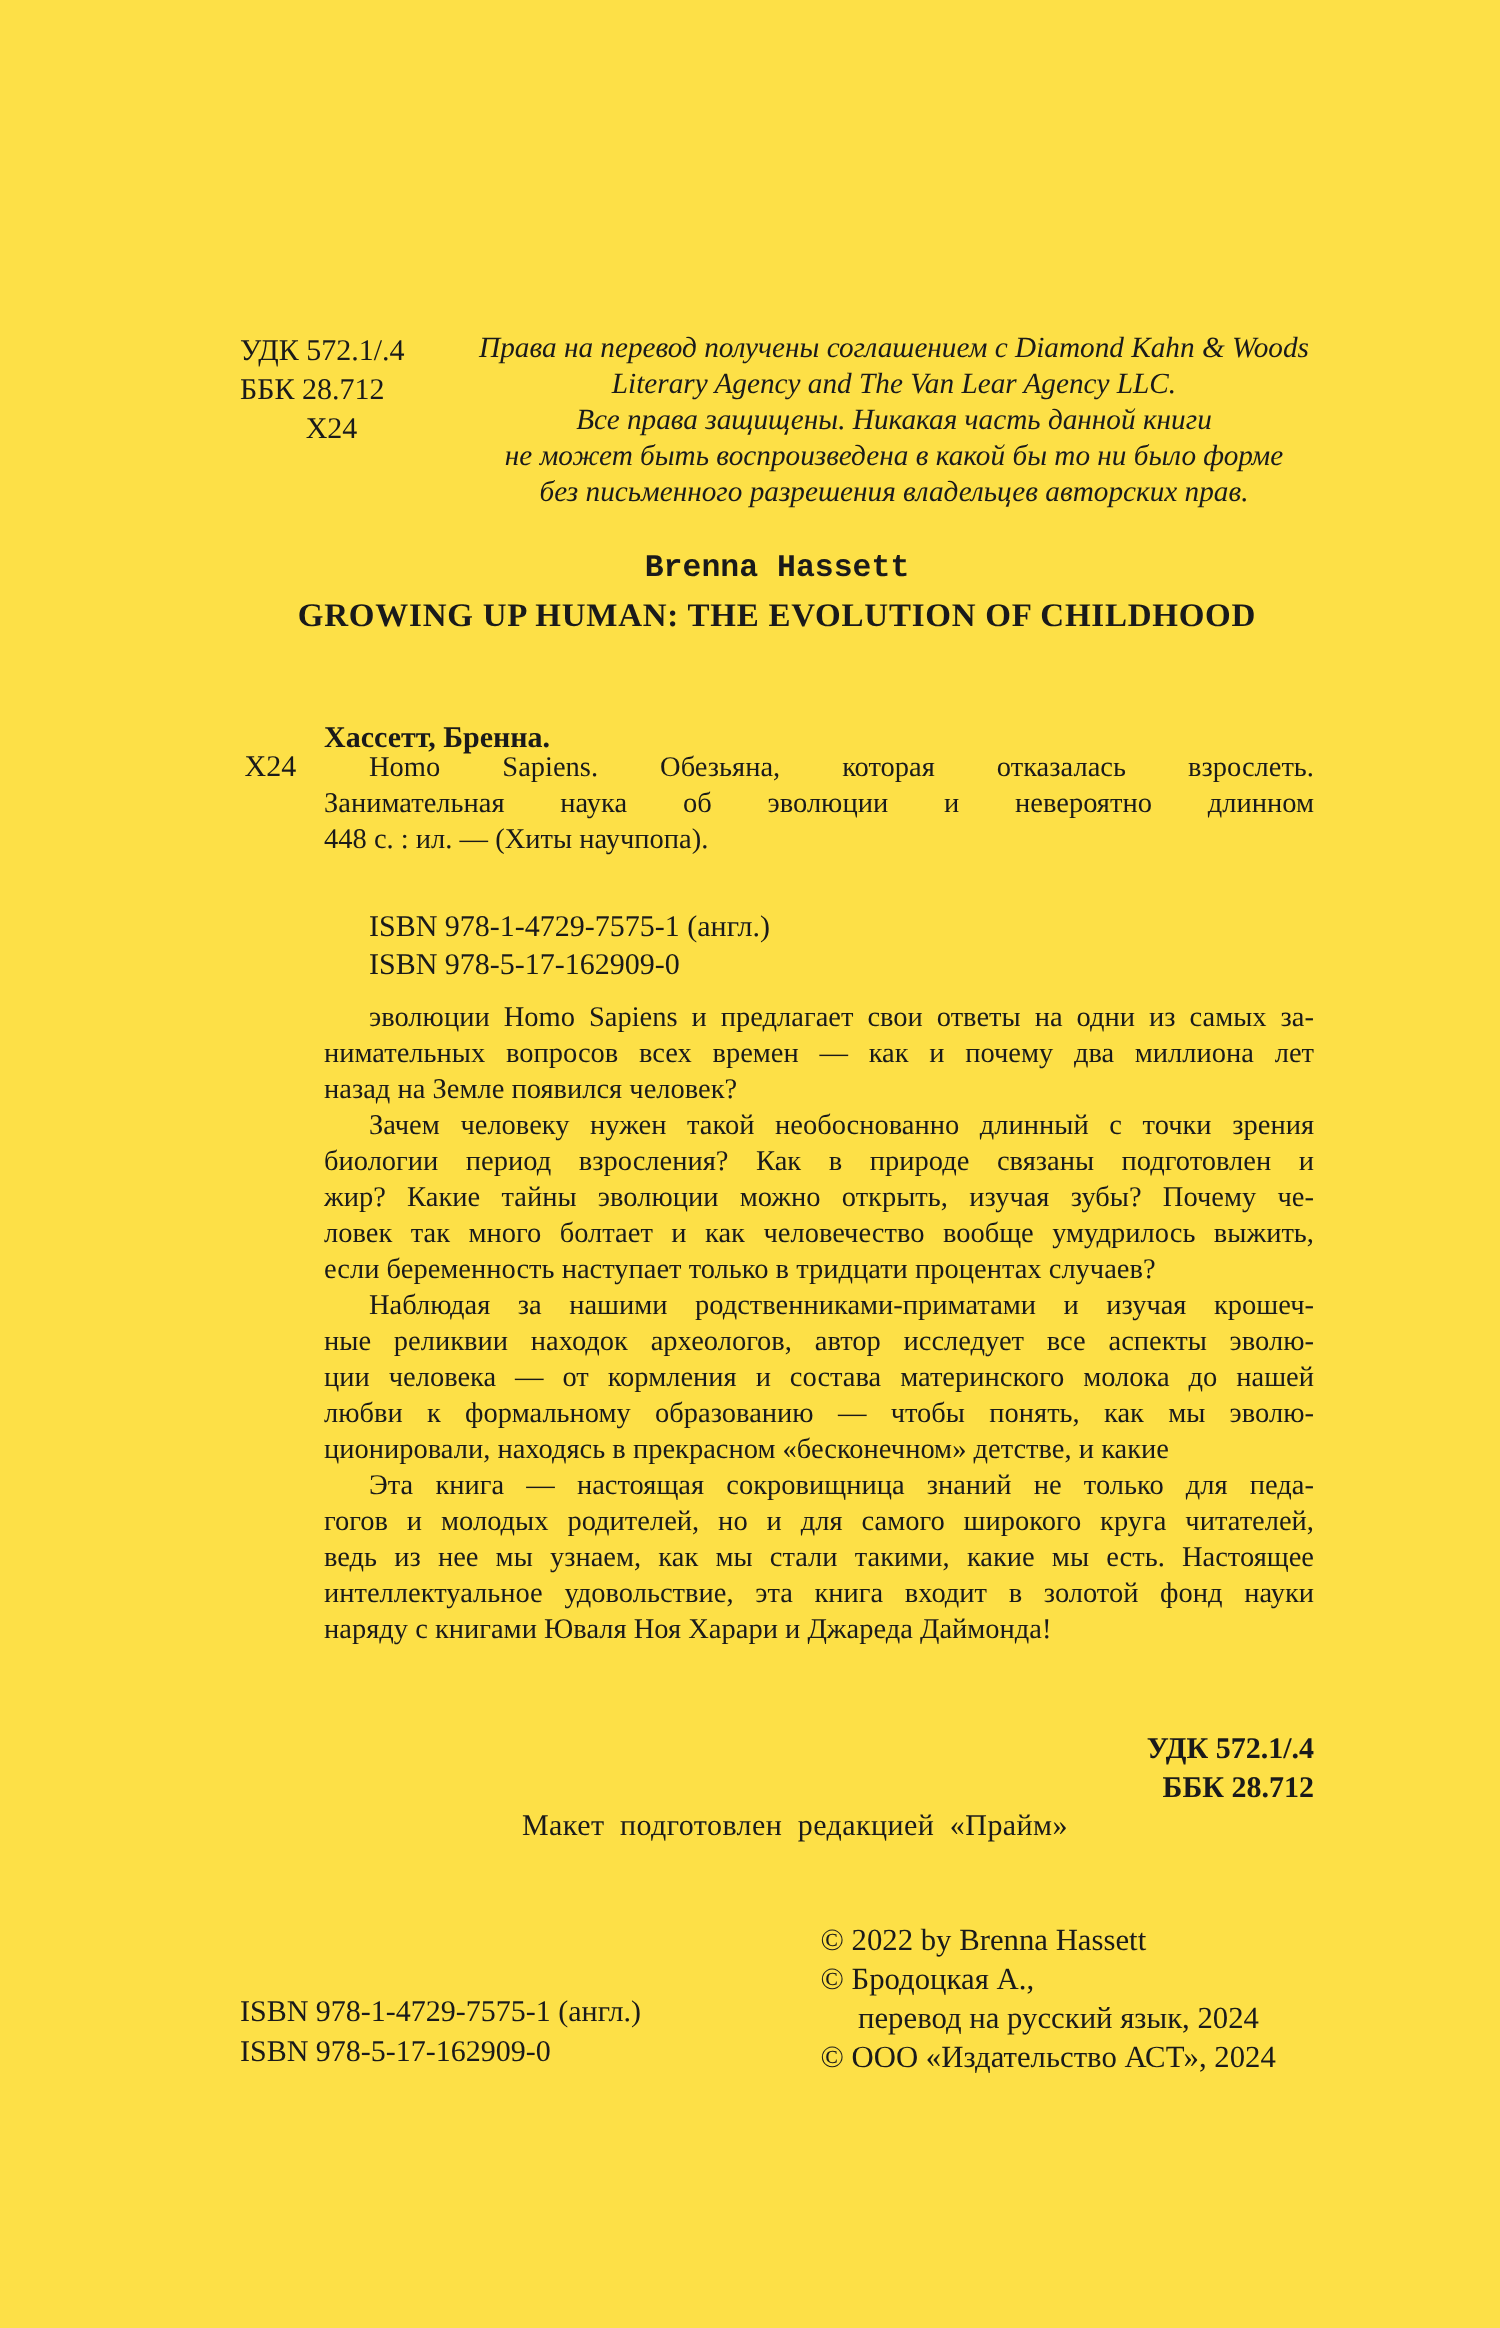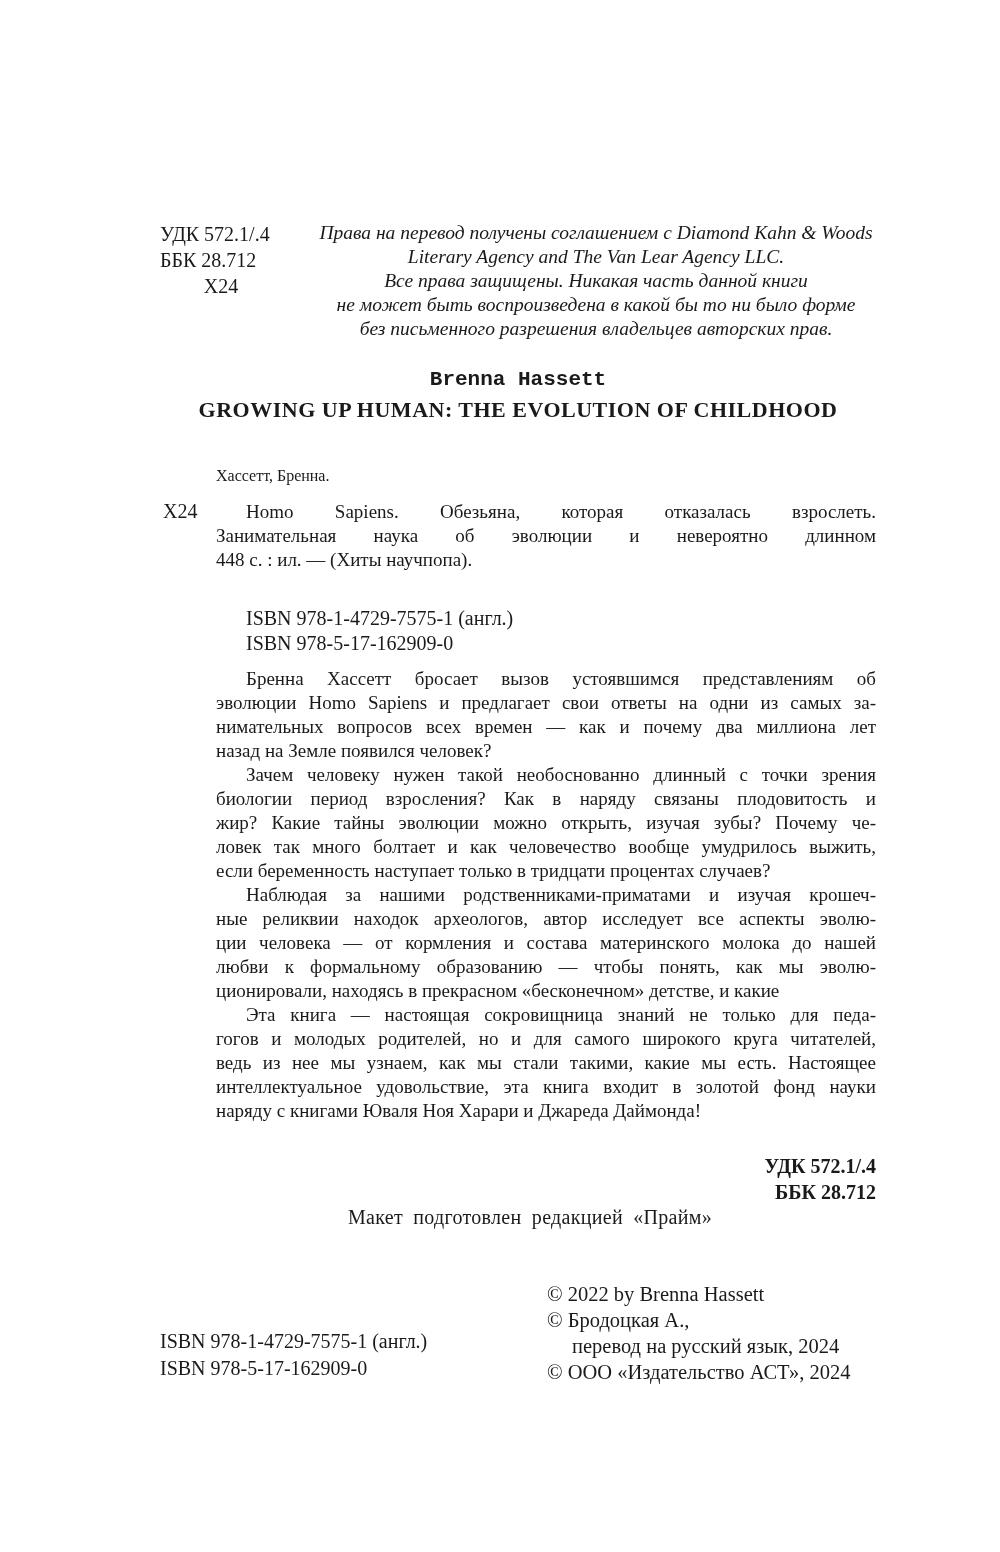--- a/index.html
+++ b/index.html
@@ -1,21 +1,21 @@
 <!DOCTYPE html>
 <html><head>
 <meta charset="utf-8">
 <style>
   html, body { margin: 0; padding: 0; background: #e8e8e8; }
   #page {
     position: relative;
     width: 1000px;
     height: 1552px;
     margin: 0 auto;
-    background: #ffffff;
+    background: #fde047;
     color: #1a1a1a;
     font-family: "Liberation Serif", "DejaVu Serif", serif;
     overflow: hidden;
   }
   .abs { position: absolute; }
 
   
   #top-codes {
     left: 160px; top: 221px; width: 122px;
     font-size: 20px; line-height: 26px;
@@ -36,22 +36,22 @@
     text-align: center; font-weight: bold; font-size: 21px; font-family: Liberation Mono, monospace;
   }
   #original-title {
     left: 120px; top: 397px; width: 796px;
     text-align: center; font-weight: bold; font-size: 22px;
     letter-spacing: 0.5px;
   }
 
   
   #author-heading {
-    left: 216px; top: 467px;
-    font-weight: normal; font-size: 16px;
+    left: 216px; top: 481px;
+    font-weight: bold; font-size: 20px;
   }
   #author-code {
     left: 163px; top: 500px; font-size: 20px;
   }
   #catalog-desc {
     left: 216px; top: 500px; width: 660px;
     font-size: 19px; line-height: 24px;
   }
   #catalog-isbn {
     left: 246px; top: 606px;
@@ -132,28 +132,27 @@
       <div class="line">448 с. : ил.  — (Хиты научпопа).</div>
     </div>
 
   <div id="catalog-isbn" class="abs">
       <div class="isbn-line">ISBN 978-1-4729-7575-1 (англ.)</div>
       <div class="isbn-line">ISBN 978-5-17-162909-0</div>
     </div>
 
   <div id="annotation" class="abs lines">
       <div class="para">
-        <div class="line">Бренна Хассетт бросает вызов устоявшимся представлениям об</div>
         <div class="line">эволюции Homo Sapiens и предлагает свои ответы на одни из самых за-</div>
         <div class="line">нимательных вопросов всех времен — как и почему два миллиона лет</div>
         <div class="line">назад на Земле появился человек?</div>
       </div>
       <div class="para">
         <div class="line">Зачем человеку нужен такой необоснованно длинный с точки зрения</div>
-        <div class="line">биологии период взросления? Как в наряду связаны плодовитость и</div>
+        <div class="line">биологии период взросления? Как в природе связаны подготовлен и</div>
         <div class="line">жир? Какие тайны эволюции можно открыть, изучая зубы? Почему че-</div>
         <div class="line">ловек так много болтает и как человечество вообще умудрилось выжить,</div>
         <div class="line">если беременность наступает только в тридцати процентах случаев?</div>
       </div>
       <div class="para">
         <div class="line">Наблюдая за нашими родственниками-приматами и изучая крошеч-</div>
         <div class="line">ные реликвии находок археологов, автор исследует все аспекты эволю-</div>
         <div class="line">ции человека — от кормления и состава материнского молока до нашей</div>
         <div class="line">любви к формальному образованию — чтобы понять, как мы эволю-</div>
         <div class="line">ционировали, находясь в прекрасном «бесконечном» детстве, и какие</div>

